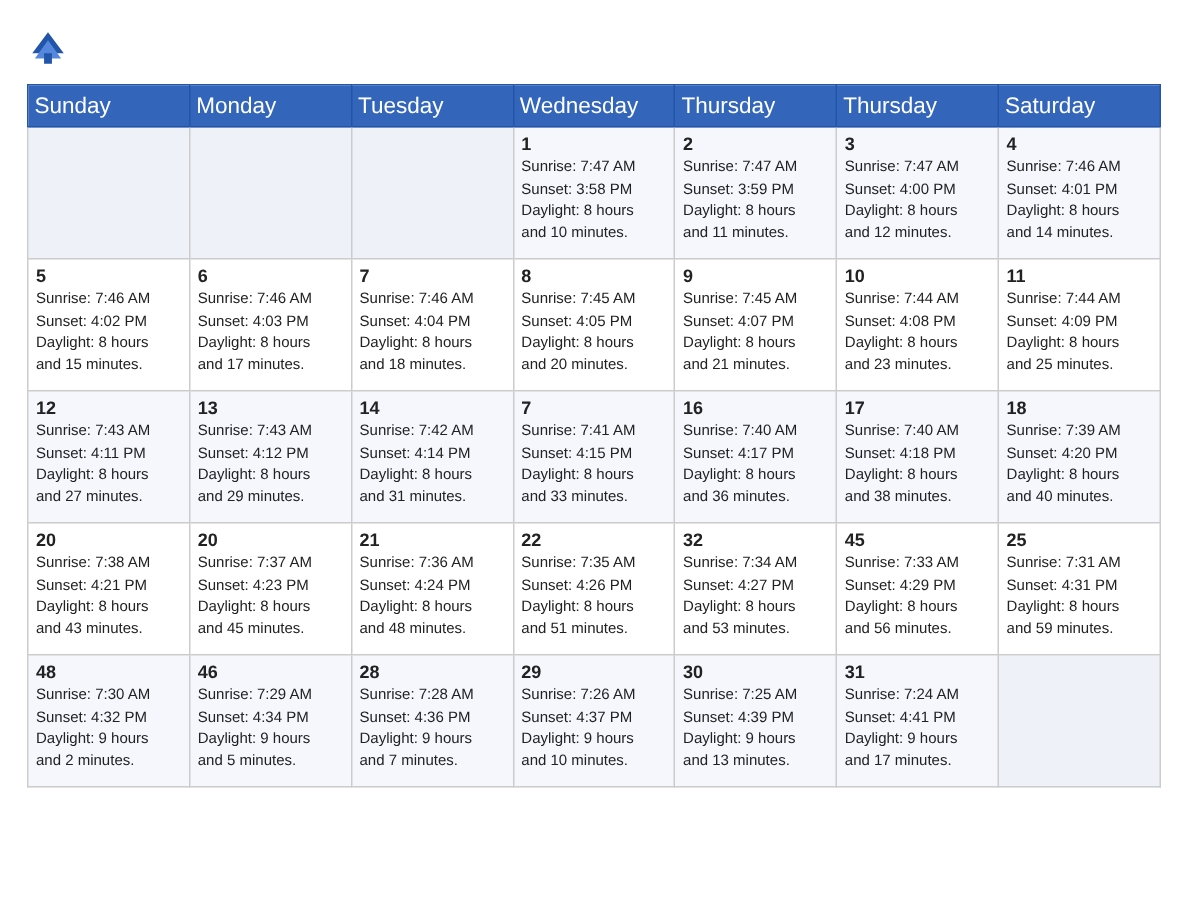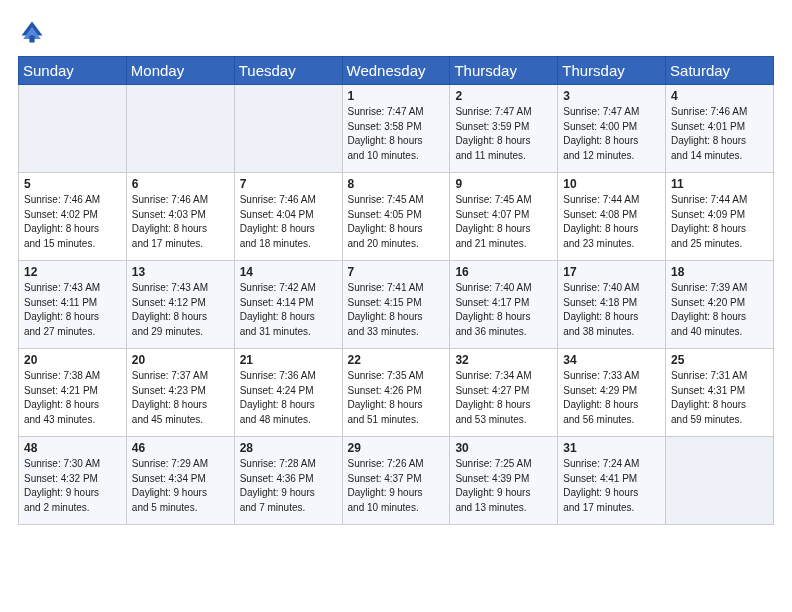--- a/index.html
+++ b/index.html
@@ -165,21 +165,21 @@
           <td><span class="day-num">16</span><span class="day-info">Sunrise: 7:40 AM<br>Sunset: 4:17 PM<br>Daylight: 8 hours<br>and 36 minutes.</span></td>
           <td><span class="day-num">17</span><span class="day-info">Sunrise: 7:40 AM<br>Sunset: 4:18 PM<br>Daylight: 8 hours<br>and 38 minutes.</span></td>
           <td><span class="day-num">18</span><span class="day-info">Sunrise: 7:39 AM<br>Sunset: 4:20 PM<br>Daylight: 8 hours<br>and 40 minutes.</span></td>
         </tr>
         <tr>
           <td><span class="day-num">20</span><span class="day-info">Sunrise: 7:38 AM<br>Sunset: 4:21 PM<br>Daylight: 8 hours<br>and 43 minutes.</span></td>
           <td><span class="day-num">20</span><span class="day-info">Sunrise: 7:37 AM<br>Sunset: 4:23 PM<br>Daylight: 8 hours<br>and 45 minutes.</span></td>
           <td><span class="day-num">21</span><span class="day-info">Sunrise: 7:36 AM<br>Sunset: 4:24 PM<br>Daylight: 8 hours<br>and 48 minutes.</span></td>
           <td><span class="day-num">22</span><span class="day-info">Sunrise: 7:35 AM<br>Sunset: 4:26 PM<br>Daylight: 8 hours<br>and 51 minutes.</span></td>
           <td><span class="day-num">32</span><span class="day-info">Sunrise: 7:34 AM<br>Sunset: 4:27 PM<br>Daylight: 8 hours<br>and 53 minutes.</span></td>
-          <td><span class="day-num">34</span><span class="day-info">Sunrise: 7:33 AM<br>Sunset: 4:29 PM<br>Daylight: 8 hours<br>and 56 minutes.</span></td>
+          <td><span class="day-num">45</span><span class="day-info">Sunrise: 7:33 AM<br>Sunset: 4:29 PM<br>Daylight: 8 hours<br>and 56 minutes.</span></td>
           <td><span class="day-num">25</span><span class="day-info">Sunrise: 7:31 AM<br>Sunset: 4:31 PM<br>Daylight: 8 hours<br>and 59 minutes.</span></td>
         </tr>
         <tr>
           <td><span class="day-num">48</span><span class="day-info">Sunrise: 7:30 AM<br>Sunset: 4:32 PM<br>Daylight: 9 hours<br>and 2 minutes.</span></td>
           <td><span class="day-num">46</span><span class="day-info">Sunrise: 7:29 AM<br>Sunset: 4:34 PM<br>Daylight: 9 hours<br>and 5 minutes.</span></td>
           <td><span class="day-num">28</span><span class="day-info">Sunrise: 7:28 AM<br>Sunset: 4:36 PM<br>Daylight: 9 hours<br>and 7 minutes.</span></td>
           <td><span class="day-num">29</span><span class="day-info">Sunrise: 7:26 AM<br>Sunset: 4:37 PM<br>Daylight: 9 hours<br>and 10 minutes.</span></td>
           <td><span class="day-num">30</span><span class="day-info">Sunrise: 7:25 AM<br>Sunset: 4:39 PM<br>Daylight: 9 hours<br>and 13 minutes.</span></td>
           <td><span class="day-num">31</span><span class="day-info">Sunrise: 7:24 AM<br>Sunset: 4:41 PM<br>Daylight: 9 hours<br>and 17 minutes.</span></td>
           <td class="empty-cell"></td>

